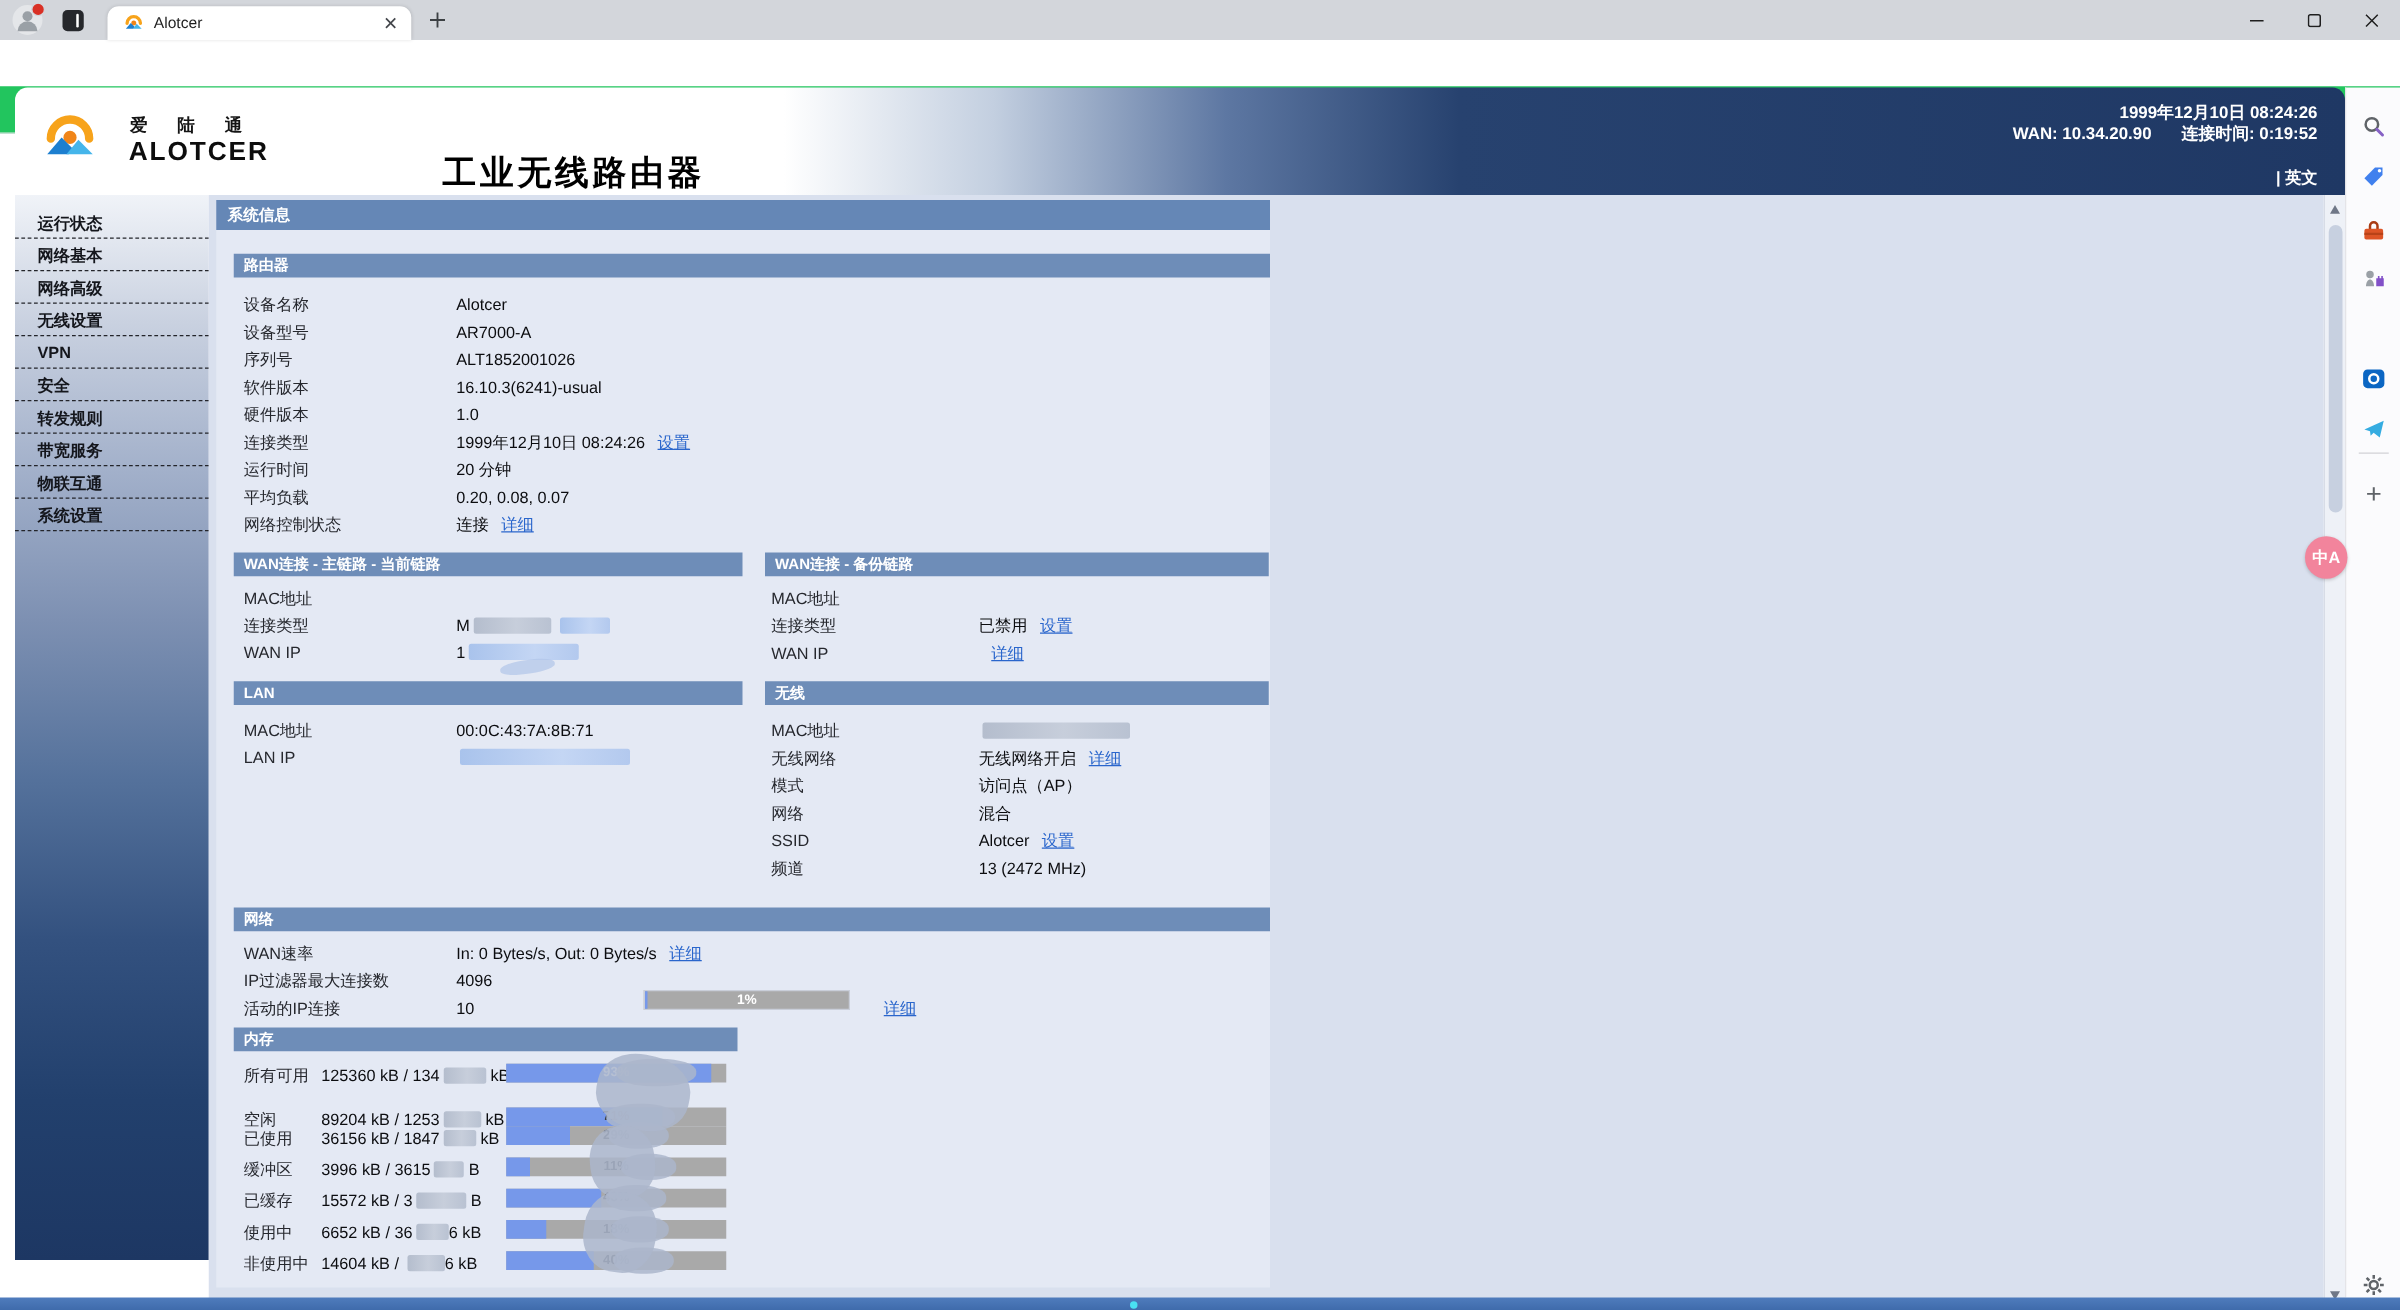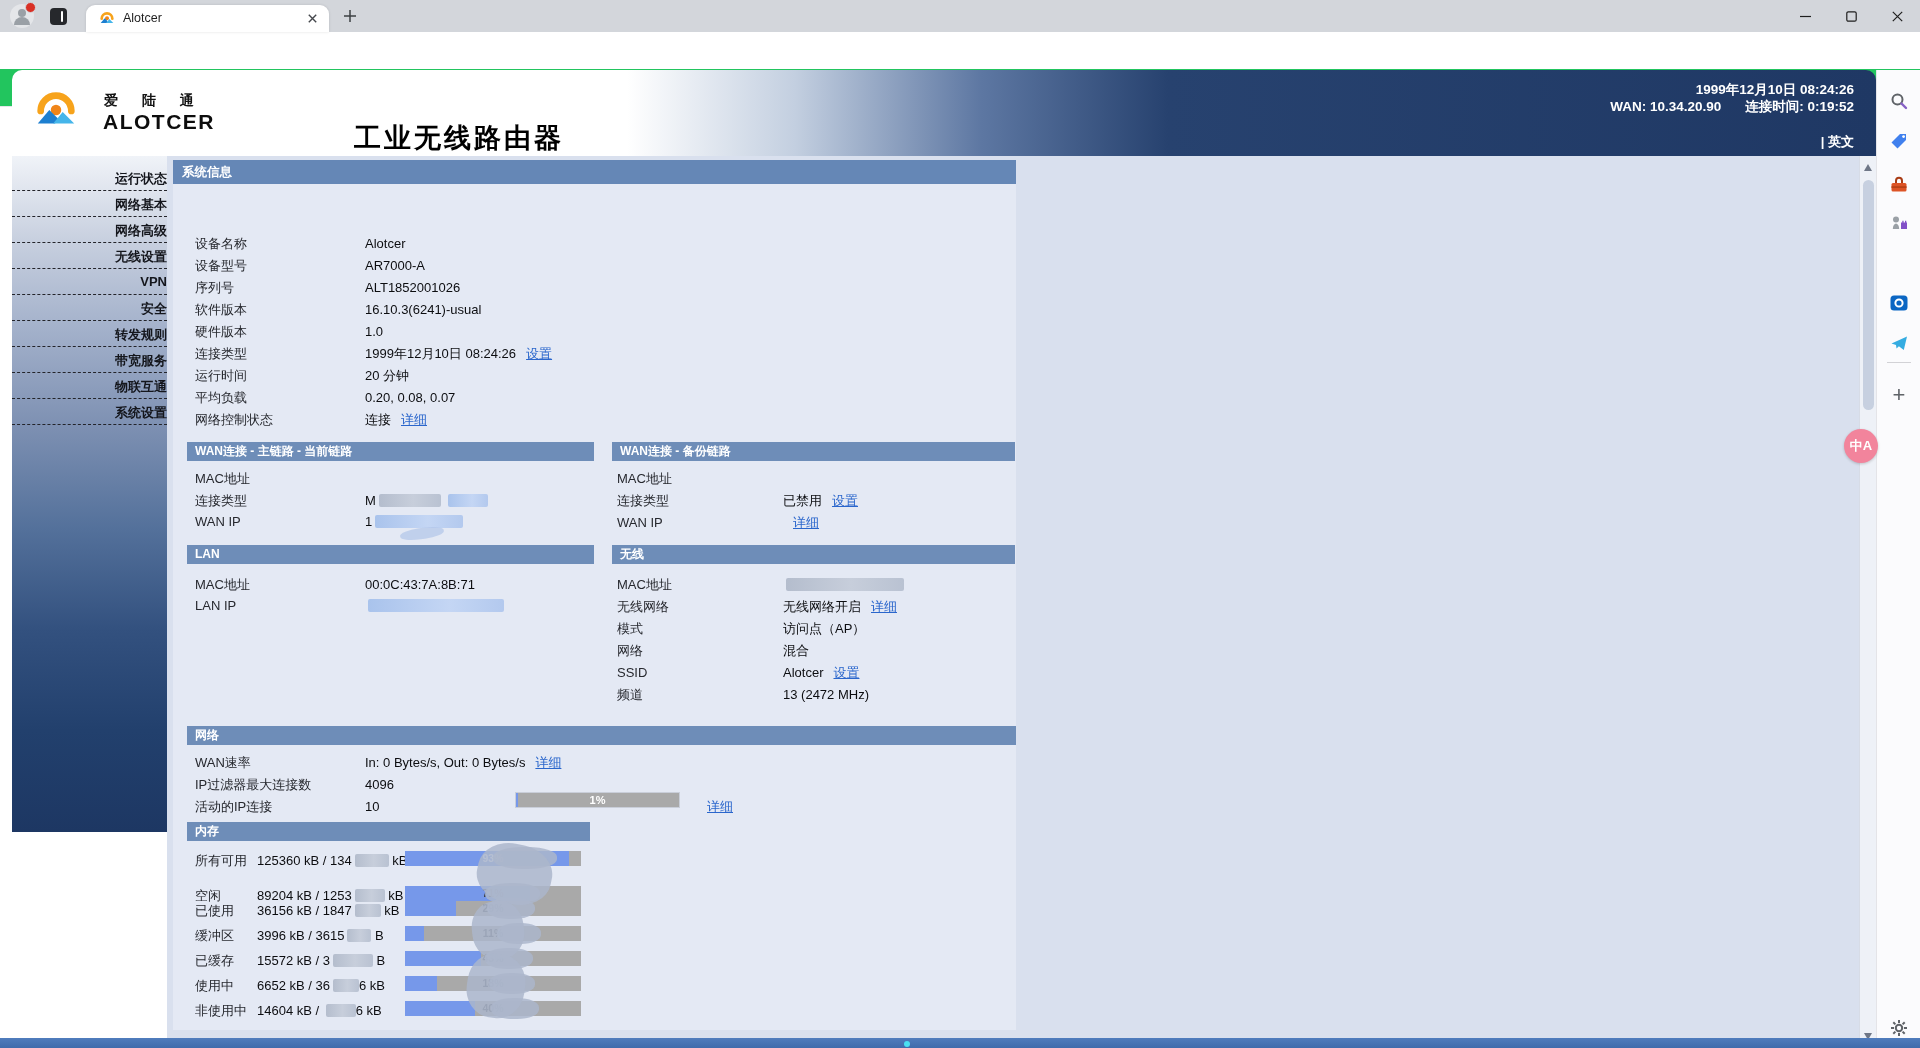--- a/index.html
+++ b/index.html
@@ -31,22 +31,22 @@
      background:linear-gradient(90deg,#ffffff 0%,#ffffff 33%,#c3cfe0 42%,#5d77a2 52%,#27426f 62%,#1f3864 100%);}
   .brandcn{position:absolute;left:92px;top:22px;font-size:14px;font-weight:bold;letter-spacing:10px;color:#141414;}
   .branden{position:absolute;left:91px;top:40px;font-size:21px;font-weight:bold;letter-spacing:1.5px;color:#0d0d0d;}
   .ptitle{position:absolute;left:342px;top:50px;font-size:27px;font-weight:bold;letter-spacing:3px;color:#000;}
   .hdate{position:absolute;right:22px;top:11px;font-size:13.5px;font-weight:bold;color:#fff;}
   .hwan{position:absolute;right:22px;top:28px;font-size:13.5px;font-weight:bold;color:#fff;}
   .hwan span{margin-left:24px;}
   .hlang{position:absolute;right:22px;top:63px;font-size:13px;font-weight:bold;color:#fff;cursor:pointer;}
   #pbody{position:absolute;left:0;top:86px;width:1864px;height:892px;}
   
-  #sidebar{position:absolute;left:0;top:0;width:155px;height:676px;
-     background:linear-gradient(180deg,#f0f3f8 0%,#c9d1e0 12%,#a2b0ca 26%,#7d90b2 40%,#54719b 55%,#33517f 70%,#22406d 85%,#1d3763 100%);text-align:right;}
+  #sidebar{position:absolute;left:0;top:0;width:155px;height:852px;
+     background:linear-gradient(180deg,#f0f3f8 0%,#c9d1e0 12%,#a2b0ca 26%,#7d90b2 40%,#54719b 55%,#33517f 70%,#22406d 85%,#1d3763 100%);}
   .navitem{position:absolute;left:0;width:155px;height:25px;padding:4px 0 0 18px;box-sizing:border-box;
      font-size:13px;font-weight:bold;color:#14161c;border-bottom:1px dashed #23242a;cursor:pointer;}
   
   #content{position:absolute;left:155px;top:0;width:1692px;height:892px;background:#d9e0ee;}
   #panel{position:absolute;left:6px;top:4px;width:843px;height:870px;background:#e4e9f4;}
   .mainbar{position:absolute;left:6px;top:4px;width:843px;height:24px;background:#6587b6;
      color:#fff;font-size:12.5px;font-weight:bold;line-height:24px;padding-left:9px;box-sizing:border-box;}
   .secbar{position:absolute;height:19px;background:#6e8db8;color:#fff;font-size:12px;font-weight:bold;
      line-height:19px;padding-left:8px;box-sizing:border-box;}
   .row{position:absolute;height:18px;font-size:13px;color:#15161a;white-space:nowrap;}
@@ -248,20 +248,21 @@
       <div class="navitem" style="top:166px">转发规则</div>
       <div class="navitem" style="top:192px">带宽服务</div>
       <div class="navitem" style="top:218px">物联互通</div>
       <div class="navitem" style="top:244px">系统设置</div>
     </div>
 
     <div id="content">
       <div id="panel"></div>
       <div class="mainbar">系统信息</div>
 
+      <div class="secbar" style="left:20px;top:47px;width:829px">路由器</div>
       <div class="row" style="left:28px;top:79px"><span class="lbl">设备名称</span><span class="val">Alotcer</span></div>
       <div class="row" style="left:28px;top:101px"><span class="lbl">设备型号</span><span class="val">AR7000-A</span></div>
       <div class="row" style="left:28px;top:123px"><span class="lbl">序列号</span><span class="val">ALT1852001026</span></div>
       <div class="row" style="left:28px;top:145px"><span class="lbl">软件版本</span><span class="val">16.10.3(6241)-usual</span></div>
       <div class="row" style="left:28px;top:167px"><span class="lbl">硬件版本</span><span class="val">1.0</span></div>
       <div class="row" style="left:28px;top:189px"><span class="lbl">连接类型</span><span class="val">1999年12月10日 08:24:26</span><a class="lnk">设置</a></div>
       <div class="row" style="left:28px;top:211px"><span class="lbl">运行时间</span><span class="val">20 分钟</span></div>
       <div class="row" style="left:28px;top:233px"><span class="lbl">平均负载</span><span class="val">0.20, 0.08, 0.07</span></div>
       <div class="row" style="left:28px;top:255px"><span class="lbl">网络控制状态</span><span class="val">连接</span><a class="lnk">详细</a></div>
 

